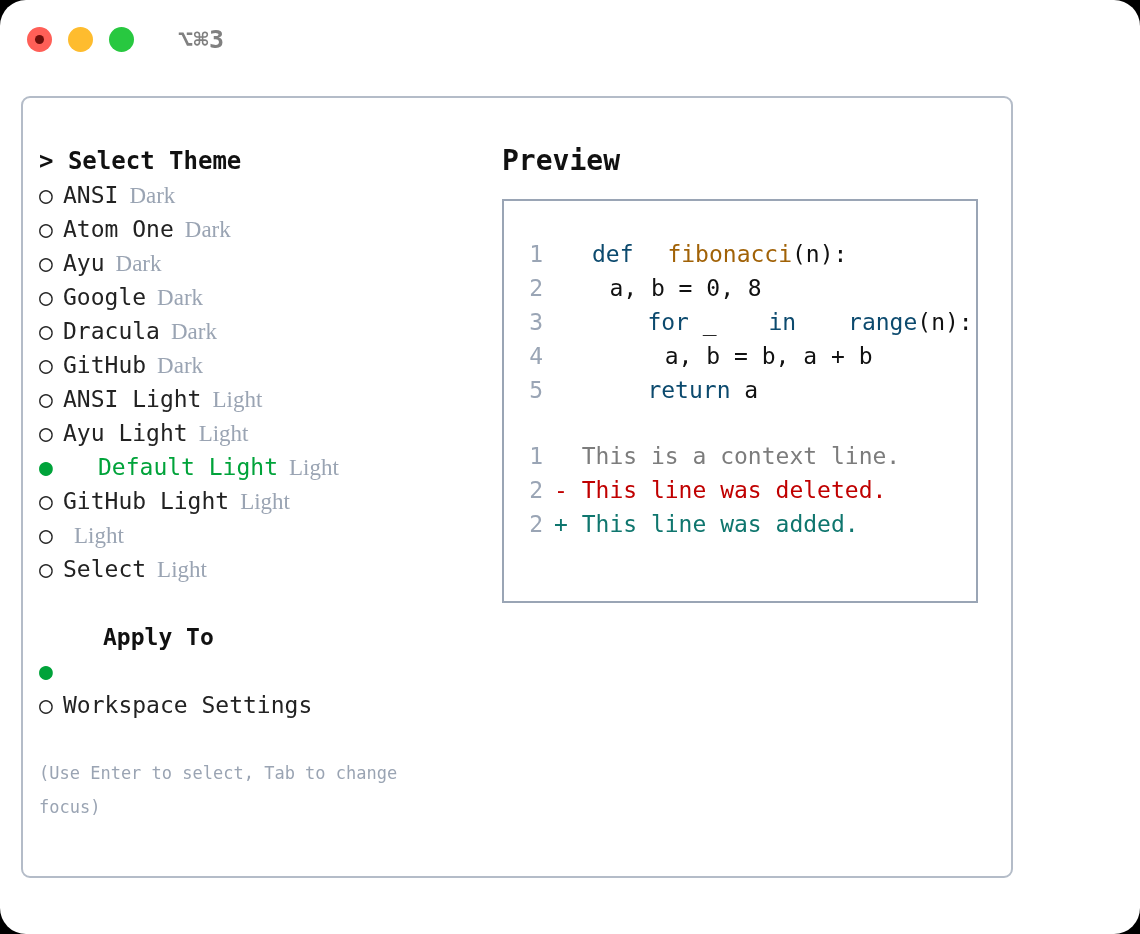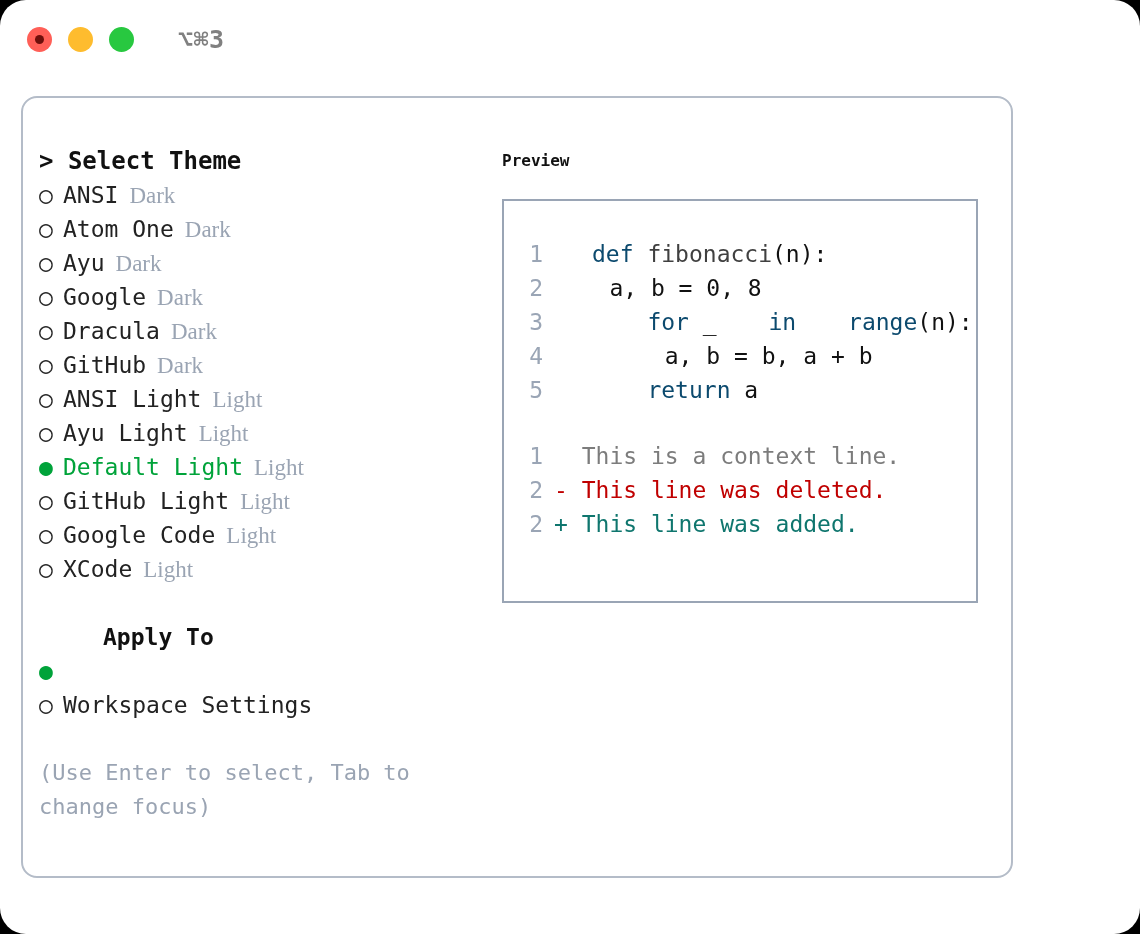--- a/index.html
+++ b/index.html
@@ -65,21 +65,21 @@
   }
 
   
   #panel {
     position: absolute;
     left: 21px;
     top: 96px;
     width: 992px;
     height: 782px;
     border: 2px solid #b4bcc8;
-    border-radius: 16px;
+    border-radius: 9px;
     box-sizing: border-box;
     background: #ffffff;
   }
 
   #panel-inner {
     position: absolute;
     left: 0; top: 0;
     width: 100%; height: 100%;
   }
 
@@ -111,21 +111,21 @@
   .marker {
     display: inline-block;
     width: 24px;
     flex: 0 0 24px;
     font-size: 23px;
     line-height: 34px;
     color: #2b2b2b;
     text-align: left;
   }
   .opt-row.selected .marker { color: #00a33a; }
-  .opt-row.selected .opt-label { color: #00a33a; }
+  .opt-row.selected .opt-label { color: #00a33a; margin-left: 35px; }
   .opt-label { color: #222222; }
   .opt-badge {
     color: #9aa4b3;
     padding-left: 11px;
     font-family: Liberation Serif, serif;
   }
 
   .subhead-row {
     display: flex;
     align-items: baseline;
@@ -136,36 +136,36 @@
     color: #111111;
     white-space: pre;
     gap: 40px;
   }
   .subhead-row .marker { color: transparent; }
 
   .spacer-row { height: 34px; }
 
   #hint {
     margin-top: 34px;
-    font-size: 22px;
+    font-size: 17px;
     line-height: 34px;
     color: #9aa4b3;
     width: 404px;
     word-spacing: 0px;
   }
 
   
   #right-col {
     position: absolute;
     left: 479px;
     top: 46px;
     width: 490px;
   }
   #preview-title {
-    font-size: 16px;
+    font-size: 28px;
     font-weight: bold;
     color: #111111;
     line-height: 34px;
   }
   #preview-box {
     margin-top: 21px;
     width: 476px;
     height: 404px;
     border: 2px solid #9aa5b5;
     box-sizing: border-box;
@@ -185,21 +185,21 @@
     display: inline-block;
     width: 36px;
     flex: 0 0 36px;
     text-align: right;
     color: #9aa5b5;
     padding-right: 11px;
     box-sizing: border-box;
   }
   .code-text { color: #111111; }
   .tok-kw  { color: #0c4a6e; margin-left: 38px; }
-  .tok-fn  { color: #404040; }
+  .tok-fn  { color: #a16207; margin-left: 20px; }
   .tok-pl  { color: #111111; }
 
   .diff-gap { height: 32px; }
   .diff-ctx  { color: #7c7c7c; }
   .diff-del  { color: #c00000; }
   .diff-add  { color: #0f766e; }
 
   
 </style>
 </head>
@@ -225,22 +225,22 @@
             <div class="opt-row"><span class="marker">○</span><span class="opt-label">ANSI</span><span class="opt-badge">Dark</span></div>
             <div class="opt-row"><span class="marker">○</span><span class="opt-label">Atom One</span><span class="opt-badge">Dark</span></div>
             <div class="opt-row"><span class="marker">○</span><span class="opt-label">Ayu</span><span class="opt-badge">Dark</span></div>
             <div class="opt-row"><span class="marker">○</span><span class="opt-label">Google</span><span class="opt-badge">Dark</span></div>
             <div class="opt-row"><span class="marker">○</span><span class="opt-label">Dracula</span><span class="opt-badge">Dark</span></div>
             <div class="opt-row"><span class="marker">○</span><span class="opt-label">GitHub</span><span class="opt-badge">Dark</span></div>
             <div class="opt-row"><span class="marker">○</span><span class="opt-label">ANSI Light</span><span class="opt-badge">Light</span></div>
             <div class="opt-row"><span class="marker">○</span><span class="opt-label">Ayu Light</span><span class="opt-badge">Light</span></div>
             <div class="opt-row selected"><span class="marker">●</span><span class="opt-label">Default Light</span><span class="opt-badge">Light</span></div>
             <div class="opt-row"><span class="marker">○</span><span class="opt-label">GitHub Light</span><span class="opt-badge">Light</span></div>
-            <div class="opt-row"><span class="marker">○</span><span class="opt-label">Google Code</span><span class="opt-badge">Light</span></div>
-            <div class="opt-row"><span class="marker">○</span><span class="opt-label">XCode</span><span class="opt-badge">Light</span></div>
+            <div class="opt-row"><span class="marker">○</span><span class="opt-badge">Light</span></div>
+            <div class="opt-row"><span class="marker">○</span><span class="opt-label">Select</span><span class="opt-badge">Light</span></div>
           </div>
 
         <div class="spacer-row"></div>
 
         <div class="subhead-row">
           <span class="marker">○</span><span>Apply To</span>
         </div>
 
         <div id="apply-list">
             <div class="opt-row selected"><span class="marker">●</span></div>

